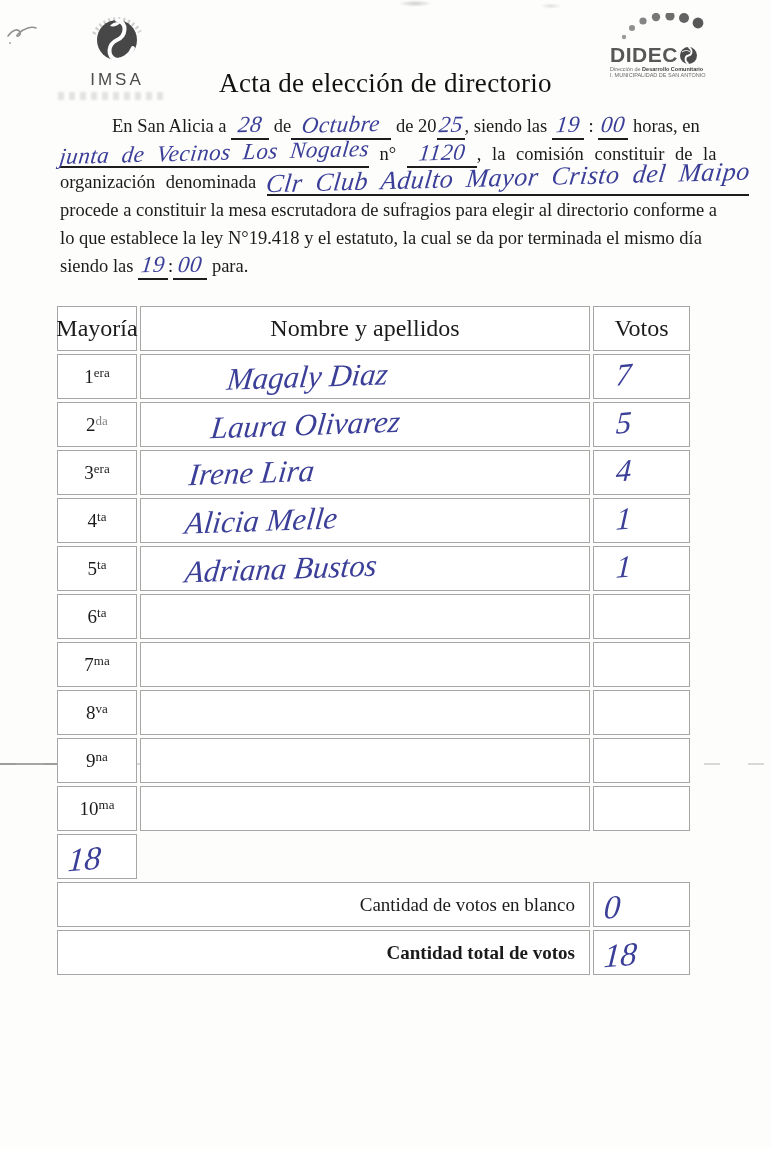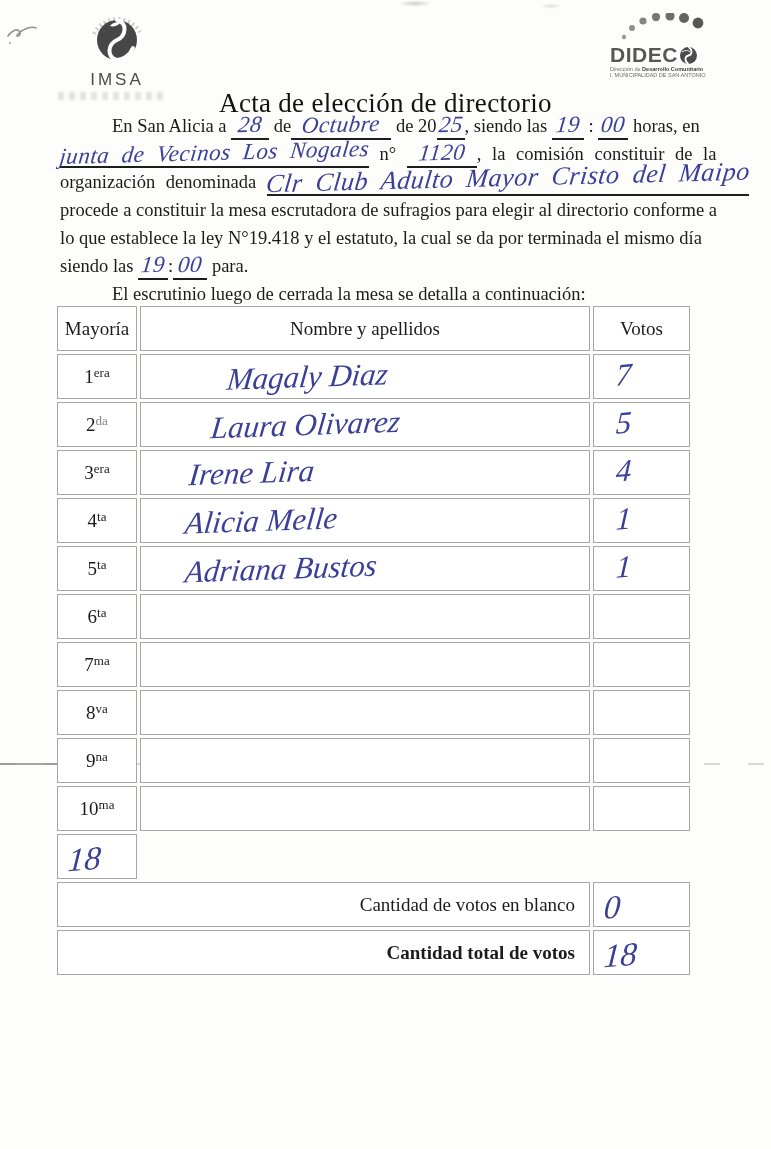--- a/index.html
+++ b/index.html
@@ -28,37 +28,37 @@
   .dideco { position:absolute; left:610px; top:13px; width:145px;
     font-family:Liberation Sans, sans-serif; }
   .dideco-word { font-weight:bold; font-size:21px; letter-spacing:.5px; color:#575757;
     display:flex; align-items:center; line-height:20px; }
   .dideco-sub1 { font-size:5.5px; color:#6a6a6a; margin-top:1px; }
   .dideco-sub1 b { color:#3d3d3d; }
   .dideco-sub2 { font-size:5.5px; color:#6a6a6a; }
 
   
   .title { position:absolute; top:68px; left:0; width:771px; text-align:center;
-    font-size:27px; letter-spacing:.3px; color:#111;margin-top:20px; }
+    font-size:27px; letter-spacing:.3px; color:#111; }
   .para { position:absolute; top:112px; left:60px; width:652px; font-size:18.5px; }
   .pline { height:28px; line-height:28px; white-space:nowrap; }
   .indent { padding-left:52px; }
   .wsp { word-spacing:6px; }
   .blank { display:inline-block; border-bottom:2px solid #1d1d1d; text-align:center;
     vertical-align:bottom; height:26px; line-height:26px; }
   .hw { font-style:italic; color:#3b3f98; display:inline-block;
     transform:skewX(-8deg) rotate(-1.5deg); letter-spacing:.5px; }
   .hw-p { font-size:23px; }
   .hw-org { font-size:26px; position:relative; top:-3px; white-space:nowrap; }
 
   
   .votetable { position:absolute; left:57px; top:306px; display:grid;
     grid-template-columns:80px 450px 97px; grid-auto-rows:45px; gap:3px; }
   .cell { border:1px solid #a6a6a6; background:#fff; box-sizing:border-box; }
-  .hcell { display:flex; align-items:center; justify-content:center; font-size:19px; }
+  .hcell { display:flex; align-items:center; justify-content:center; font-size:24px; }
   .rankcell { display:flex; align-items:center; justify-content:center; font-size:19px; }
   .rankcell sup { font-size:13px; margin-top:-8px; }
   .namecell { position:relative; overflow:visible; }
   .votecell { position:relative; overflow:visible; }
   .hw-name { position:absolute; top:4px; font-size:31px; white-space:nowrap;
     transform:rotate(-2deg) skewX(-8deg); z-index:2; font-style:italic; color:#3b3f98; }
   .hw-vote { position:absolute; left:22px; top:2px; font-size:31px;
     transform:rotate(-5deg) skewX(-8deg); z-index:2; font-style:italic; color:#3b3f98; }
   .sumlabel { grid-column:1 / 3; display:flex; align-items:center; justify-content:flex-end;
     padding-right:14px; font-size:19px; }
@@ -134,21 +134,20 @@
     <span>organización denominada</span>
     <span class="blank" style="min-width:438px;"><span class="hw hw-org">Clr Club Adulto Mayor Cristo del Maipo</span></span>
   </div>
   <div class="pline">procede a constituir la mesa escrutadora de sufragios para elegir al directorio conforme a</div>
   <div class="pline">lo que establece la ley N°19.418 y el estatuto, la cual se da por terminada el mismo día</div>
   <div class="pline">
     <span>siendo las</span>
     <span class="blank" style="min-width:30px;"><span class="hw hw-p">19</span></span><span>:</span><span class="blank" style="min-width:34px;"><span class="hw hw-p">00</span></span>
     <span>para.</span>
   </div>
-  <div class="pline indent">El escrutinio luego de cerrada la mesa se detalla a continuación:</div>
 </div>
 
 <div class="votetable">
   <div class="cell hcell">Mayoría</div>
   <div class="cell hcell">Nombre y apellidos</div>
   <div class="cell hcell">Votos</div>
 
   <div class="cell rankcell">
       <span>1</span>
       <sup>era</sup>

